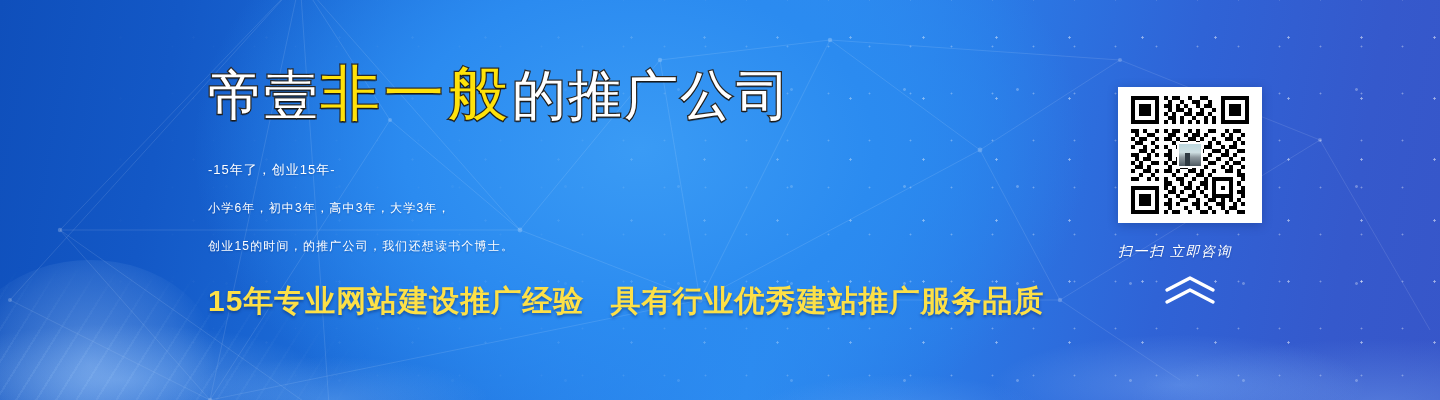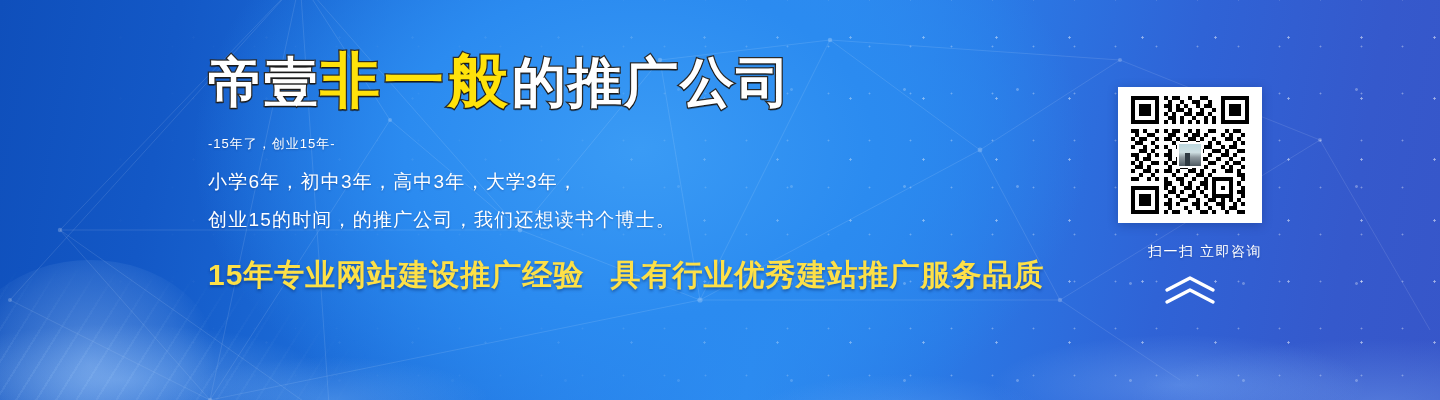--- a/index.html
+++ b/index.html
@@ -100,22 +100,22 @@
   
   .copy {
     position: absolute;
     left: 208px;
     top: 52px;
     width: 860px;
   }
 
   .headline {
     font-size: 54px;
-    line-height: 57px;
-    font-weight: 700;
+    line-height: 84px;
+    font-weight: 400;
     letter-spacing: 2px;
     white-space: nowrap;
     margin: 0 0 14px 0;
   }
   .headline .w {
     color: #ffffff;
     -webkit-text-stroke: 2.5px #2a2a2a;
     paint-order: stroke fill;
     text-shadow: 0 2px 0 rgba(0,0,0,.35);
   }
@@ -123,21 +123,21 @@
     color: #ffe20a;
     font-size: 60px;
     -webkit-text-stroke: 2.5px #2a2a2a;
     paint-order: stroke fill;
     letter-spacing: 4px;
     text-shadow: 0 2px 0 rgba(0,0,0,.35);
   }
 
   .sub {
     color: #ffffff;
-    font-size: 19px;
+    font-size: 12px;
     line-height: 38px;
     letter-spacing: 1.2px;
     white-space: nowrap;
     text-shadow: 0 1px 2px rgba(0,40,110,.35);
   }
   .sub.small { font-size: 13px; letter-spacing: 1px; }
 
   .tagline {
     margin-top: 16px;
     white-space: nowrap;
@@ -148,21 +148,22 @@
     text-shadow: 0 2px 3px rgba(0,35,100,.45);
   }
   .tagline .gap { display: inline-block; width: 26px; }
 
   
   .qr-block {
     position: absolute;
     left: 1118px;
     top: 87px;
     width: 144px;
-    text-align: right;
+    text-align: left;
+    font-style: italic;
   }
   .qr-panel {
     width: 144px;
     height: 136px;
     background: #ffffff;
     box-sizing: border-box;
     padding: 9px 12px;
     box-shadow: 0 2px 10px rgba(0,25,80,.28);
     display: flex;
     align-items: center;

